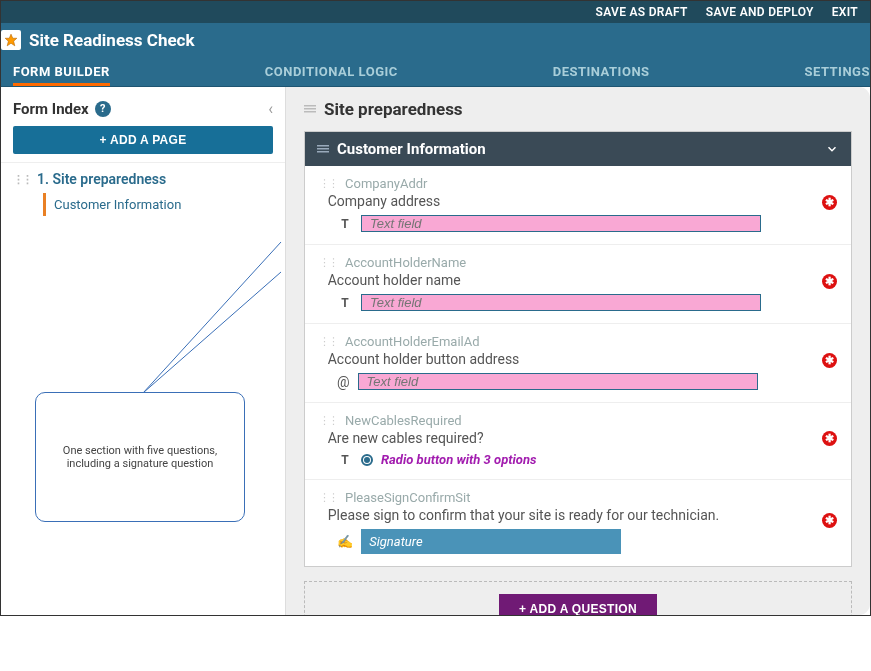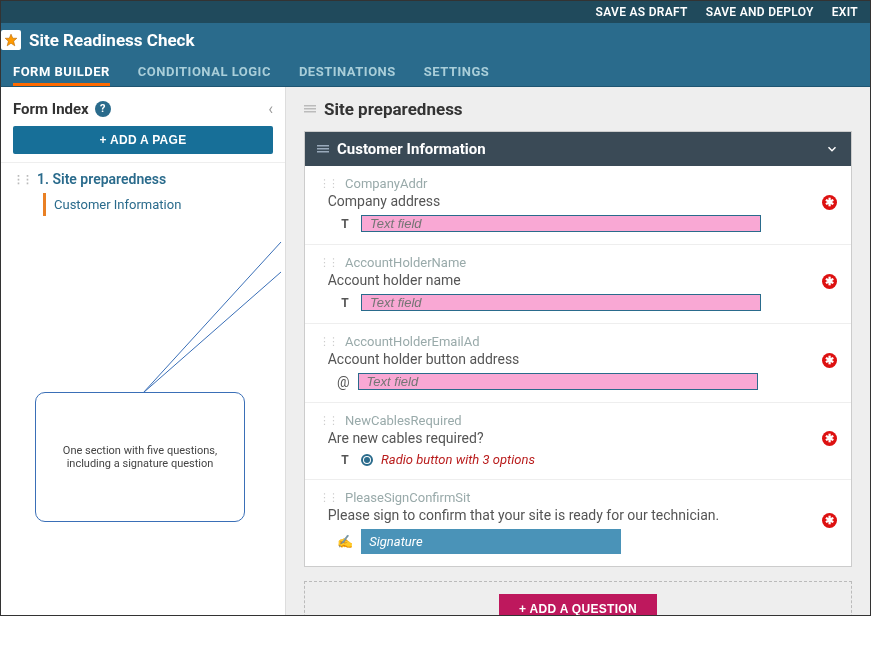--- a/index.html
+++ b/index.html
@@ -9,26 +9,26 @@
   
   .topbar { background: #204a5c; height: 22px; display: flex; justify-content: flex-end; align-items: center; padding-right: 12px; gap: 18px; }
   .topbar a { color: #fff; font-size: 12px; font-weight: 600; letter-spacing: 0.3px; text-decoration: none; }
 
   
   .titlebar { background: #2a6b8c; height: 34px; display: flex; align-items: center; padding-left: 0; }
   .titlebar .staricon { width: 20px; height: 20px; background: #fff; border-radius: 2px; margin-right: 8px; display:flex; align-items:center; justify-content:center;}
   .titlebar span.title { color: #fff; font-weight: 700; font-size: 17px; }
 
   
-  .tabs { background: #2a6b8c; height: 30px; display: flex; align-items: flex-end; padding-left: 12px; gap: 28px; border-bottom: 1px solid #1e5572; }
+  .tabs { background: #2a6b8c; height: 30px; display: flex; align-items: flex-end; padding-left: 12px; gap: 28px; border-bottom: 1px solid #1e5572; justify-content: space-between; }
   .tab { color: #a9ced9; font-size: 13px; font-weight: 700; padding-bottom: 7px; letter-spacing: 0.5px;}
   .tab.active { color: #fff; border-bottom: 3px solid #ff6a00; padding-bottom: 4px; }
 
   
-  .mainrow { flex: 1; display: flex; overflow: hidden; }
+  .mainrow { flex: 1; display: flex; overflow: hidden; border-radius: 11px; }
 
   
   .sidebar { width: 285px; background: #fff; border-right: 1px solid #ddd; display: flex; flex-direction: column; position: relative; }
   .sideheader { display: flex; align-items: center; justify-content: space-between; padding: 12px 12px 8px 12px; }
   .sideheader h3 { font-size: 15px; font-weight: 700; color: #333; display:flex; align-items:center; gap:6px;}
   .helpcircle { width:16px; height:16px; border-radius:50%; background:#2a6b8c; color:#fff; font-size:11px; font-weight:700; display:flex; align-items:center; justify-content:center;}
   .chevron-left { color:#999; cursor:pointer; font-size:16px;}
   .addpage { margin: 0 12px 8px 12px; background: #176f98; color:#ffffff; font-weight:700; font-size:12px; text-align:center; padding:7px 0; border-radius:2px; letter-spacing:0.3px; cursor:pointer; border: none; width: calc(100% - 24px); }
   .sidelist { border-top:1px solid #eee; }
   .sideitem { padding:8px 12px 4px 12px; }
@@ -53,29 +53,29 @@
   .question { padding:10px 50px 12px 14px; border-bottom:1px solid #eee; position:relative;}
   .question:last-child{border-bottom:none;}
   .qid { display:flex; align-items:center; gap:8px; color:#9aa; font-size:13px; margin-bottom:2px;}
   .qid .dragv{color:#ccc; font-size:11px; letter-spacing:-2px;}
   .qlabel { display:flex; align-items:center; gap:8px; color:#555; font-size:14px; margin-bottom:6px;}
   .qlabel .dragv{color:#ddd; font-size:11px; letter-spacing:-2px;}
   .qfield { display:flex; align-items:center; gap:8px; margin-left:18px;}
   .typeicon { width:16px; text-align:center; color:#555; font-weight:700; font-size:12px;}
   .atsign { font-size:14px; color:#555;}
   .textinput { flex:1; max-width:400px; border:1px solid #2a6b8c; padding:0 8px; font-size:13px; color:#2a6b8c; font-style:italic; background:#f9a8d4;}
-  .radiohint { color:#b91c1c; font-style:italic; font-size:13px;}
+  .radiohint { color:#a21caf; font-style:italic; font-size:13px;font-weight:bold;}
   .radiodot{width:12px;height:12px;border:2px solid #2a6b8c;border-radius:50%;display:inline-flex;align-items:center;justify-content:center;}
   .radiodot::after{content:"";width:6px;height:6px;background:#2a6b8c;border-radius:50%;}
   .sigbox { flex:1; max-width:260px; background:#4a93b8; color:#fff; font-style:italic; padding:5px 8px; font-size:13px;}
   .reqdot { position:absolute; right:14px; top:50%; transform:translateY(-10px); width:15px; height:15px; border-radius:50%; background:#d11; color:#fff; font-size:11px; font-weight:700; display:flex; align-items:center; justify-content:center;}
   .signicon{color:#333;font-size:13px;}
 
   .addq { margin:14px 18px 0 18px; border:1px dashed #bbb; padding:12px 0; display:flex; justify-content:center;}
-  .addq button { background:#be185d; color:#fff; border:none; font-weight:700; font-size:12px; padding:8px 20px; cursor:pointer; letter-spacing:0.3px;}
+  .addq button { background:#701a75; color:#fff; border:none; font-weight:700; font-size:12px; padding:8px 20px; cursor:pointer; letter-spacing:0.3px;}
 
   svg { display:block; }
 </style>
 </head>
 <body>
 
 <div class="app">
 
   <div class="topbar">
     <a href="#">SAVE AS DRAFT</a>

